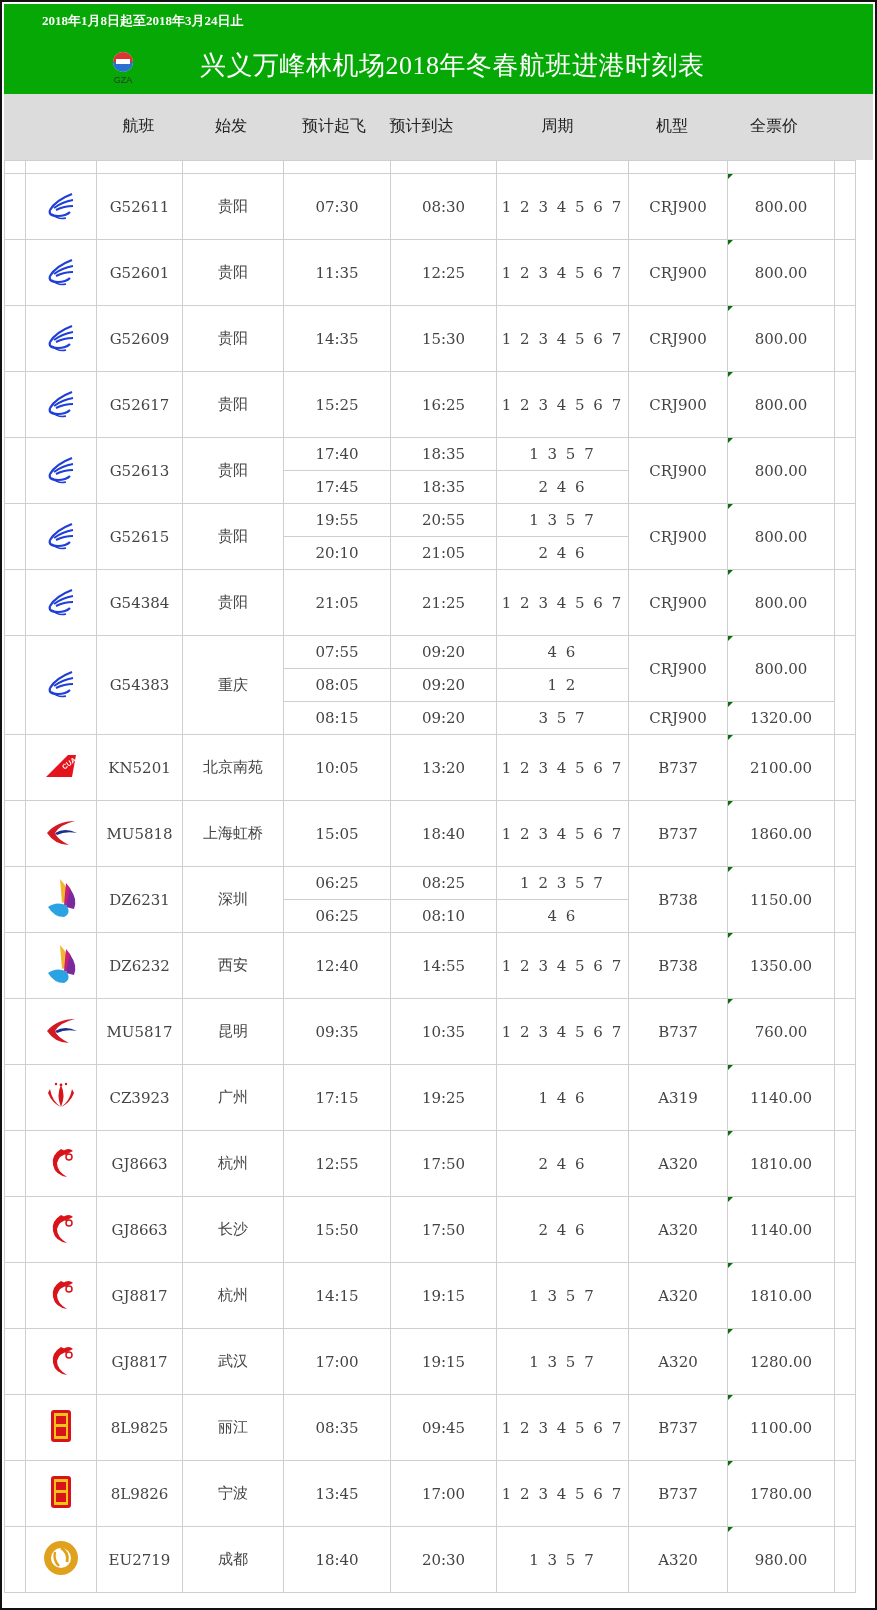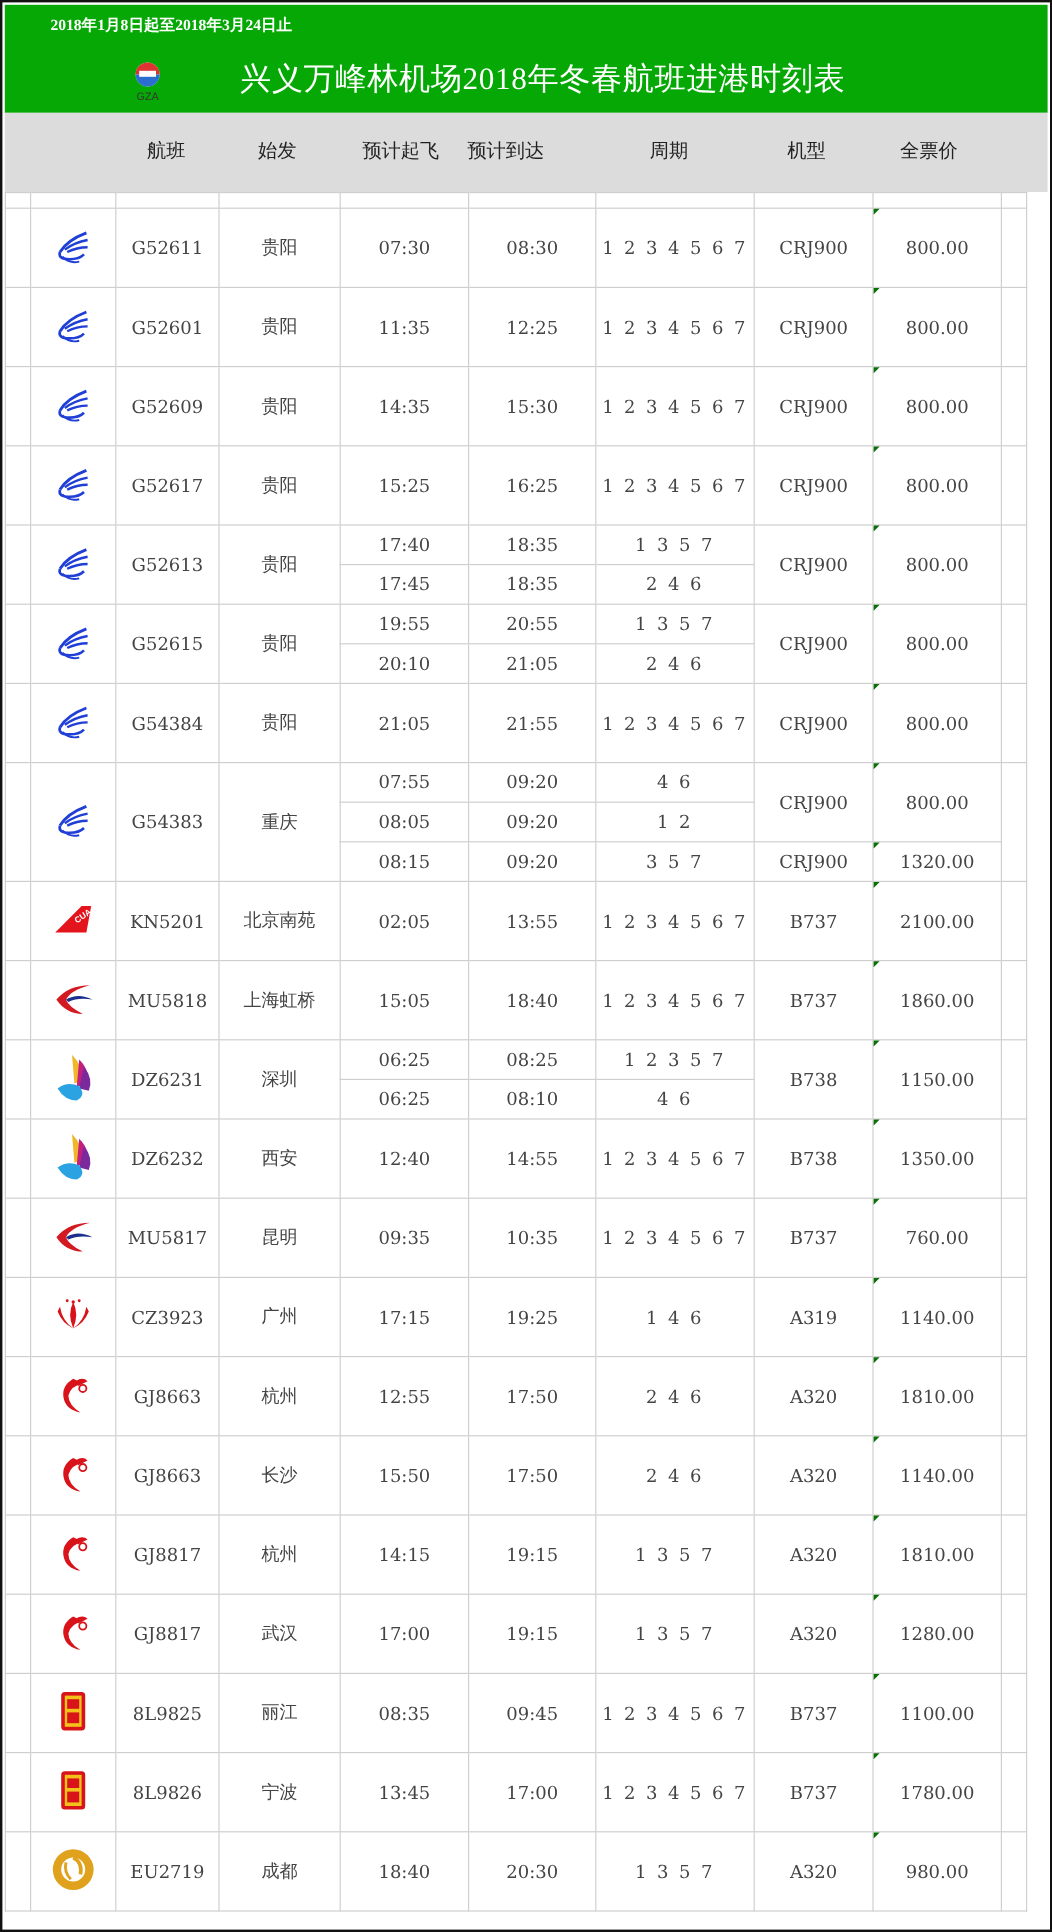--- a/index.html
+++ b/index.html
@@ -193,21 +193,21 @@
           <td class="c-logo"><span class="ico"><svg width="34" height="34" viewBox="0 0 34 34">
                 <path d="M6 22 Q12 12 28 6" stroke="#1f3fd6" stroke-width="2.4" fill="none"></path>
                 <path d="M10 20 Q18 14 29 12" stroke="#1f3fd6" stroke-width="2" fill="none"></path>
                 <path d="M12 22 Q20 18 29 18" stroke="#1f3fd6" stroke-width="2" fill="none"></path>
                 <path d="M6 22 Q4 28 14 28 Q22 28 26 24" stroke="#1f3fd6" stroke-width="2.2" fill="none"></path>
                 <path d="M8 26 Q14 32 22 30" stroke="#1f3fd6" stroke-width="1.6" fill="none"></path>
               </svg></span></td>
           <td class="c-fl">G54384</td>
           <td class="c-org">贵阳</td>
           <td class="c-dep" style="height: 65px;">21:05</td>
-          <td class="c-arr" style="height: 65px;">21:55</td>
+          <td class="c-arr" style="height: 65px;">21:25</td>
           <td class="c-wk" style="height: 65px;">1 2 3 4 5 6 7</td>
           <td class="c-ac">CRJ900</td>
           <td class="c-pr">800.00</td>
           <td class="c-end"></td>
         </tr>
         <tr>
           <td class="c-gap" rowspan="3"></td>
           <td class="c-logo" rowspan="3"><span class="ico"><svg width="34" height="34" viewBox="0 0 34 34">
                 <path d="M6 22 Q12 12 28 6" stroke="#1f3fd6" stroke-width="2.4" fill="none"></path>
                 <path d="M10 20 Q18 14 29 12" stroke="#1f3fd6" stroke-width="2" fill="none"></path>
@@ -237,22 +237,22 @@
           <td class="c-pr">1320.00</td>
         </tr>
         <tr>
           <td class="c-gap" style="height: 65px;"></td>
           <td class="c-logo"><span class="ico"><svg width="34" height="26" viewBox="0 0 34 26">
                 <path d="M2 24 L24 2 L32 2 L28 24 Z" fill="#e3141b"></path>
                 <text x="19" y="17" font-size="7" fill="#fff" font-family="Liberation Sans, sans-serif" font-weight="bold" transform="rotate(-35 19 15)">CUA</text>
               </svg></span></td>
           <td class="c-fl">KN5201</td>
           <td class="c-org">北京南苑</td>
-          <td class="c-dep" style="height: 65px;">02:05</td>
-          <td class="c-arr" style="height: 65px;">13:55</td>
+          <td class="c-dep" style="height: 65px;">10:05</td>
+          <td class="c-arr" style="height: 65px;">13:20</td>
           <td class="c-wk" style="height: 65px;">1 2 3 4 5 6 7</td>
           <td class="c-ac">B737</td>
           <td class="c-pr">2100.00</td>
           <td class="c-end"></td>
         </tr>
         <tr>
           <td class="c-gap" style="height: 65px;"></td>
           <td class="c-logo"><span class="ico"><svg width="36" height="30" viewBox="0 0 36 30">
                 <path d="M32 4 Q14 4 4 16 Q12 28 26 28 Q14 22 12 16 Q16 8 32 4 Z" fill="#d31a22"></path>
                 <path d="M12 16 Q22 10 34 16 Q22 14 14 18 Z" fill="#1c2f8e"></path>

